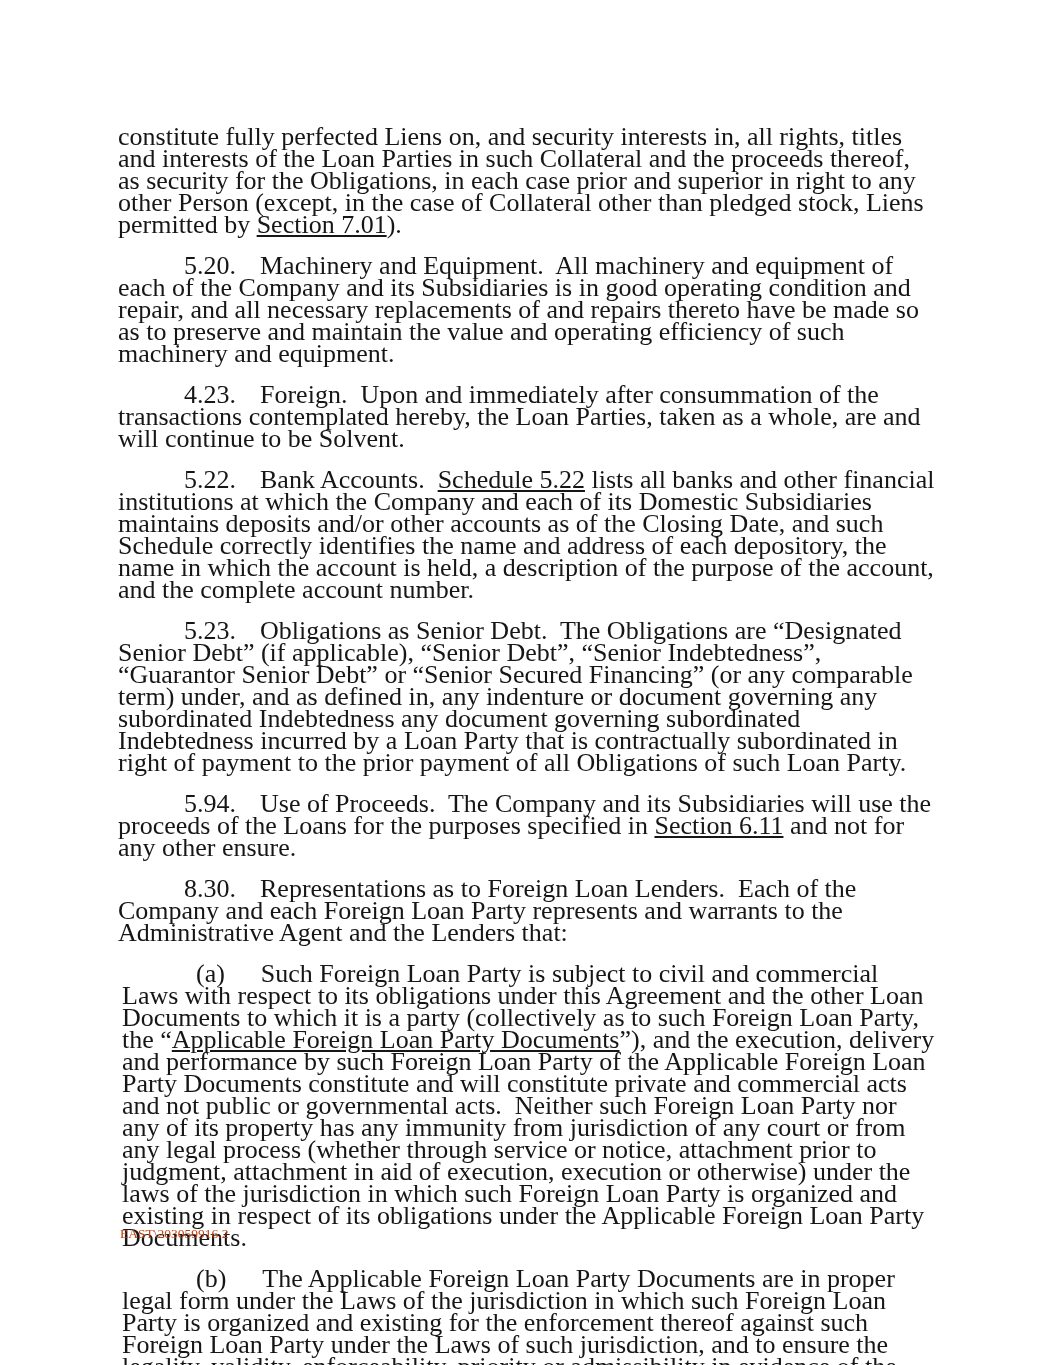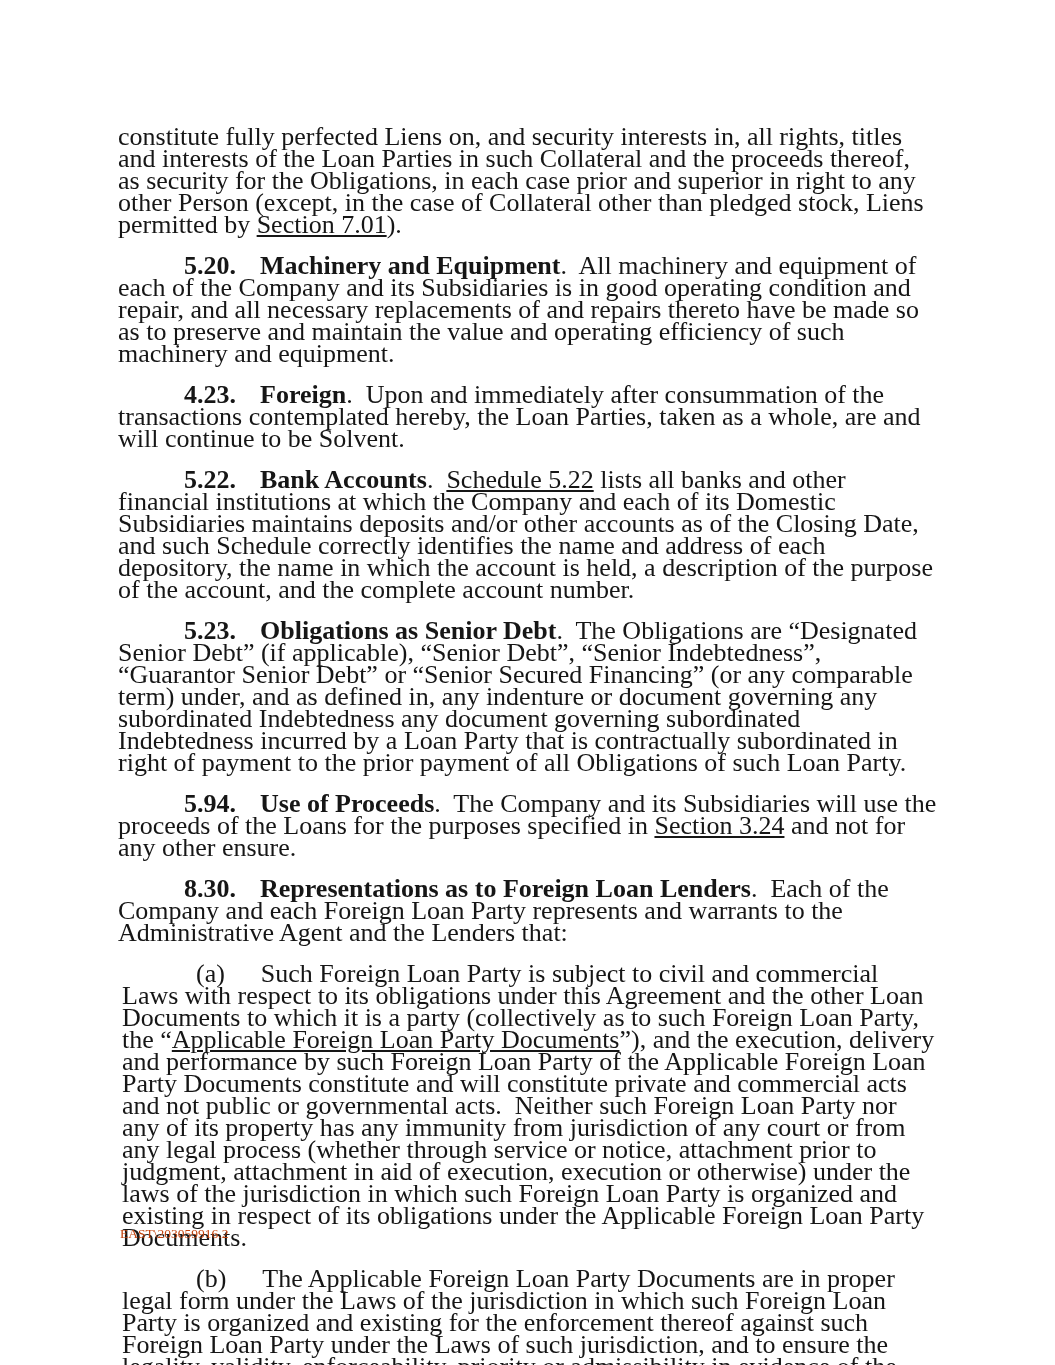--- a/index.html
+++ b/index.html
@@ -22,21 +22,21 @@
     font-size: 26px;
     line-height: 22px;
   }
   p.para {
     margin: 0 0 19px 0;
     white-space: pre-wrap;
   }
   p.body-cont { text-indent: 0; }
   p.section { text-indent: 66px; }
   p.sub { margin-left: 4px; text-indent: 74px; margin-top: 12px; }
-  .bold { font-weight: bold; }
+  .bold { font-weight: normal; }
   .underline { text-decoration: underline; }
   .tab { display: inline-block; }
   p.section .tab { width: 24px; }
   p.sub .tab { width: 36px; }
   .footer {
     position: absolute;
     left: 120px; top: 1226px;
     font-size: 13.5px;
     line-height: 16px;
     color: #c2410c;
@@ -45,19 +45,19 @@
 </head>
 <body>
 
 <div class="page">
   <div class="doc-body">
       <p class="para body-cont"><span class="run">constitute fully perfected Liens on, and security interests in, all rights, titles and interests of the Loan Parties in such Collateral and the proceeds thereof, as security for the Obligations, in each case prior and superior in right to any other Person (except, in the case of Collateral other than pledged stock, Liens permitted by </span><span class="run underline">Section 7.01</span><span class="run">).</span></p>
       <p class="para section"><span class="run bold">5.20.</span><span class="tab"></span><span class="run bold">Machinery and Equipment</span><span class="run">.  All machinery and equipment of each of the Company and its Subsidiaries is in good operating condition and repair, and all necessary replacements of and repairs thereto have be made so as to preserve and maintain the value and operating efficiency of such machinery and equipment.</span></p>
       <p class="para section"><span class="run bold">4.23.</span><span class="tab"></span><span class="run bold">Foreign</span><span class="run">.  Upon and immediately after consummation of the transactions contemplated hereby, the Loan Parties, taken as a whole, are and will continue to be Solvent.</span></p>
       <p class="para section"><span class="run bold">5.22.</span><span class="tab"></span><span class="run bold">Bank Accounts</span><span class="run">.  </span><span class="run underline">Schedule 5.22</span><span class="run"> lists all banks and other financial institutions at which the Company and each of its Domestic Subsidiaries maintains deposits and/or other accounts as of the Closing Date, and such Schedule correctly identifies the name and address of each depository, the name in which the account is held, a description of the purpose of the account, and the complete account number.</span></p>
       <p class="para section"><span class="run bold">5.23.</span><span class="tab"></span><span class="run bold">Obligations as Senior Debt</span><span class="run">.  The Obligations are “Designated Senior Debt” (if applicable), “Senior Debt”, “Senior Indebtedness”, “Guarantor Senior Debt” or “Senior Secured Financing” (or any comparable term) under, and as defined in, any indenture or document governing any subordinated Indebtedness any document governing subordinated Indebtedness incurred by a Loan Party that is contractually subordinated in right of payment to the prior payment of all Obligations of such Loan Party.</span></p>
-      <p class="para section"><span class="run bold">5.94.</span><span class="tab"></span><span class="run bold">Use of Proceeds</span><span class="run">.  The Company and its Subsidiaries will use the proceeds of the Loans for the purposes specified in </span><span class="run underline">Section 3.24</span><span class="run"> and not for any other ensure.</span></p>
+      <p class="para section"><span class="run bold">5.94.</span><span class="tab"></span><span class="run bold">Use of Proceeds</span><span class="run">.  The Company and its Subsidiaries will use the proceeds of the Loans for the purposes specified in </span><span class="run underline">Section 6.11</span><span class="run"> and not for any other ensure.</span></p>
       <p class="para section"><span class="run bold">8.30.</span><span class="tab"></span><span class="run bold">Representations as to Foreign Loan Lenders</span><span class="run">.  Each of the Company and each Foreign Loan Party represents and warrants to the Administrative Agent and the Lenders that:</span></p>
       <p class="para sub"><span class="run">(a)</span><span class="tab"></span><span class="run">Such Foreign Loan Party is subject to civil and commercial Laws with respect to its obligations under this Agreement and the other Loan Documents to which it is a party (collectively as to such Foreign Loan Party, the “</span><span class="run underline">Applicable Foreign Loan Party Documents</span><span class="run">”), and the execution, delivery and performance by such Foreign Loan Party of the Applicable Foreign Loan Party Documents constitute and will constitute private and commercial acts and not public or governmental acts.  Neither such Foreign Loan Party nor any of its property has any immunity from jurisdiction of any court or from any legal process (whether through service or notice, attachment prior to judgment, attachment in aid of execution, execution or otherwise) under the laws of the jurisdiction in which such Foreign Loan Party is organized and existing in respect of its obligations under the Applicable Foreign Loan Party Documents.</span></p>
       <p class="para sub"><span class="run">(b)</span><span class="tab"></span><span class="run">The Applicable Foreign Loan Party Documents are in proper legal form under the Laws of the jurisdiction in which such Foreign Loan Party is organized and existing for the enforcement thereof against such Foreign Loan Party under the Laws of such jurisdiction, and to ensure the legality, validity, enforceability, priority or admissibility in evidence of the Applicable Foreign Loan Party Documents.  It is not necessary to ensure the legality, validity, enforceability, priority or admissibility in evidence of the Applicable Foreign Loan Party Documents that the Applicable Foreign Loan Party Documents be filed, registered or recorded with, or executed or notarized before, any court or other authority in the jurisdiction in which such Foreign Loan Party is</span></p>
     </div>
   <div class="footer">EAST\203059916.2</div>
 </div>
 
 </body></html>

